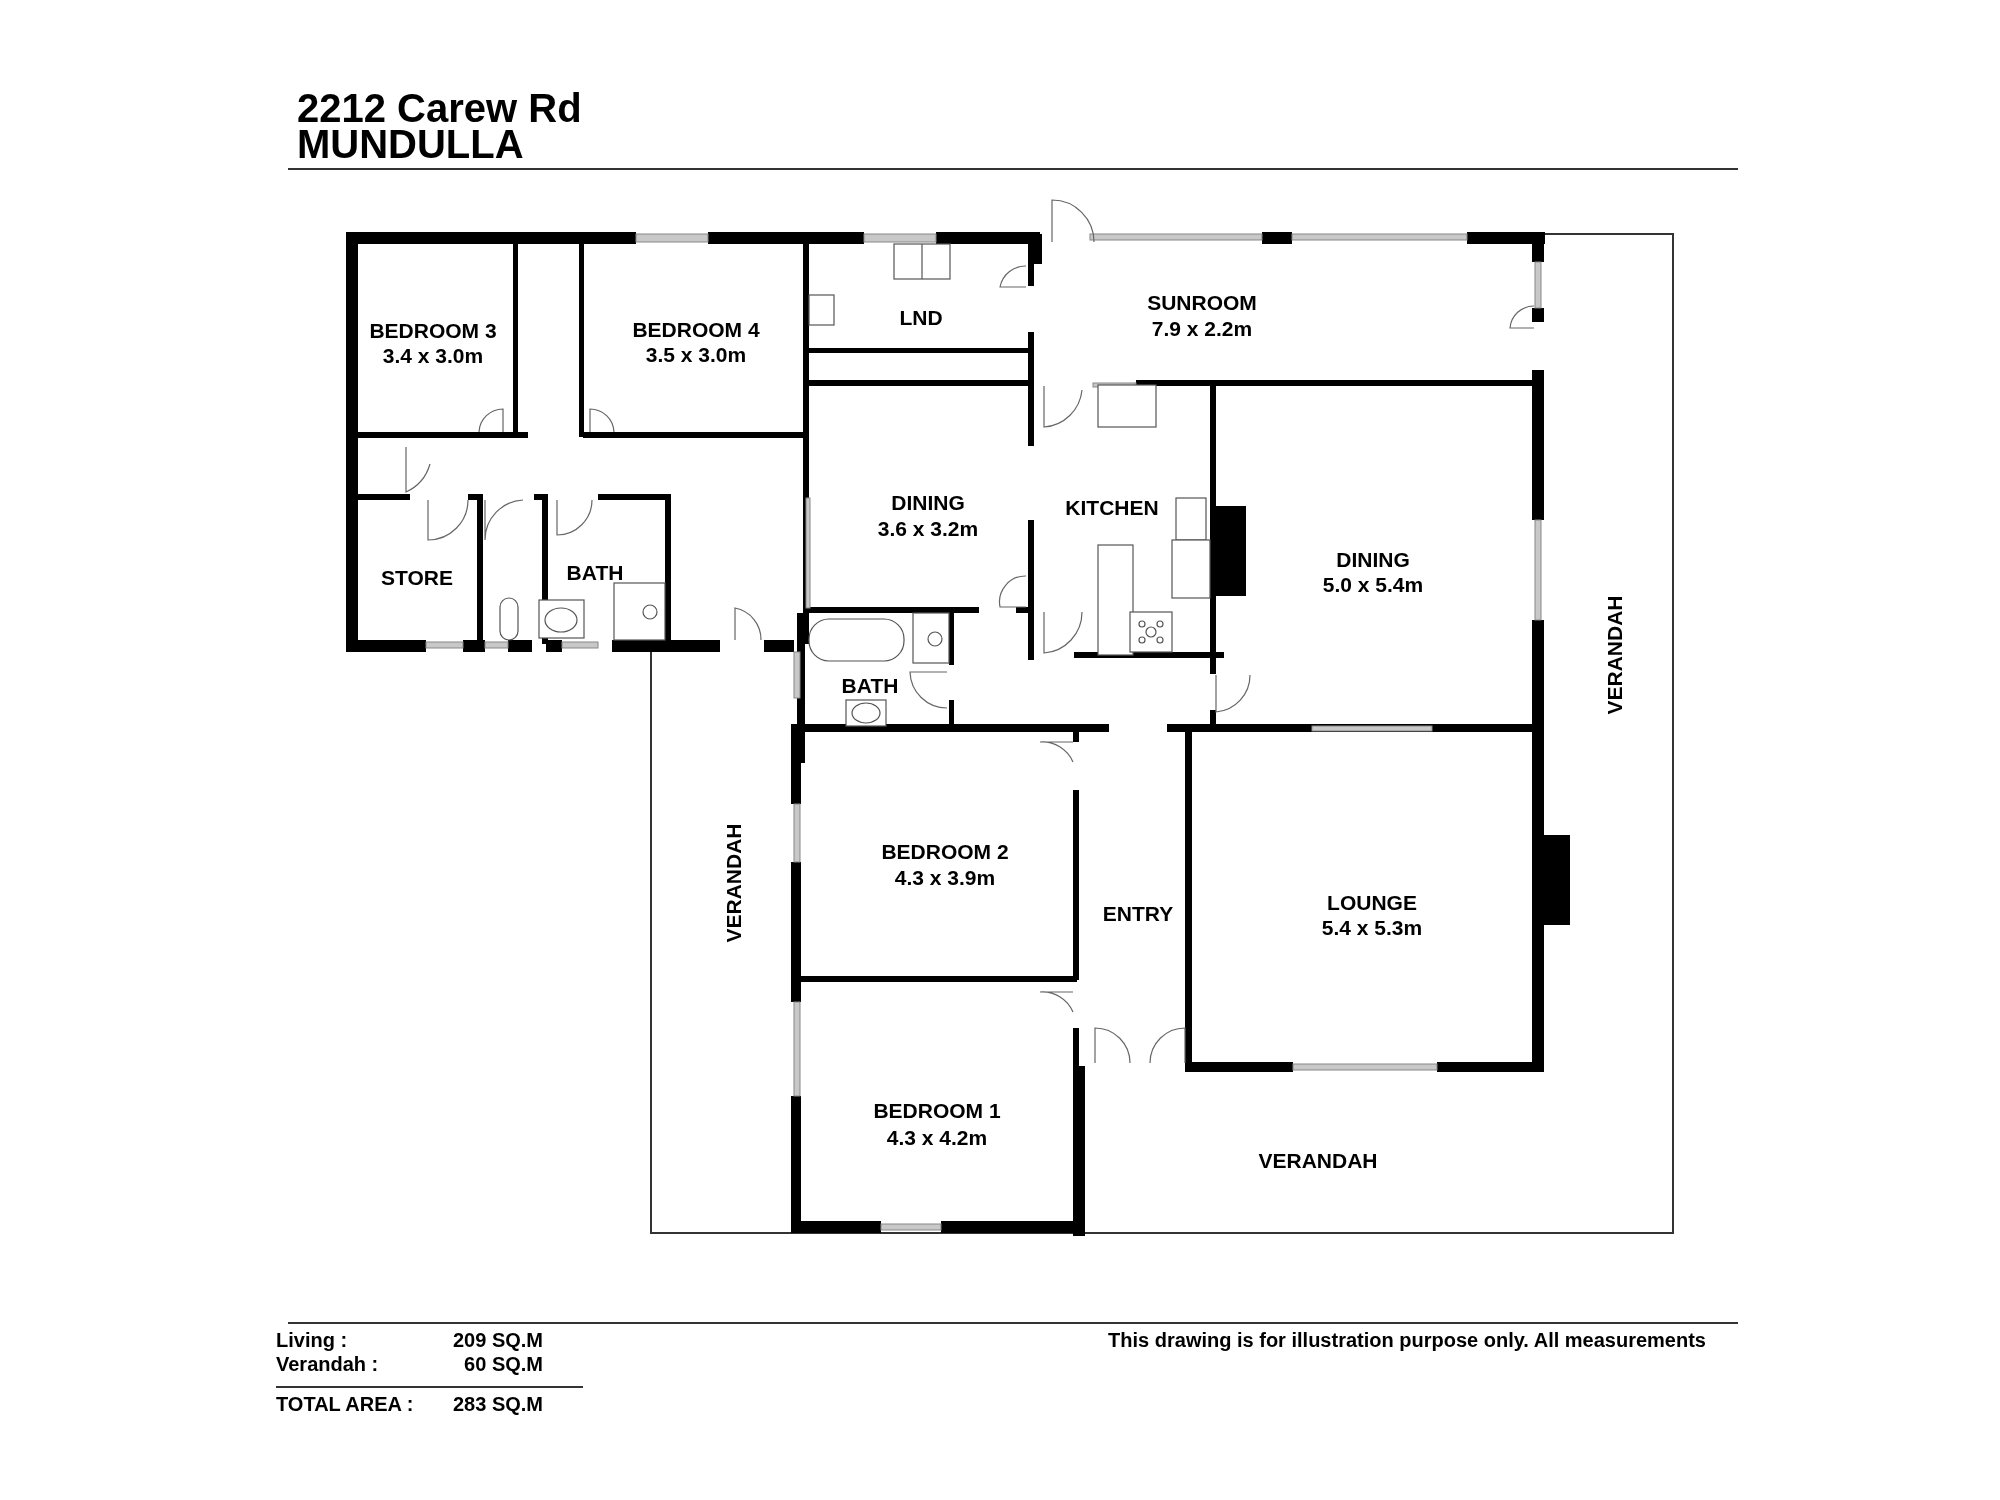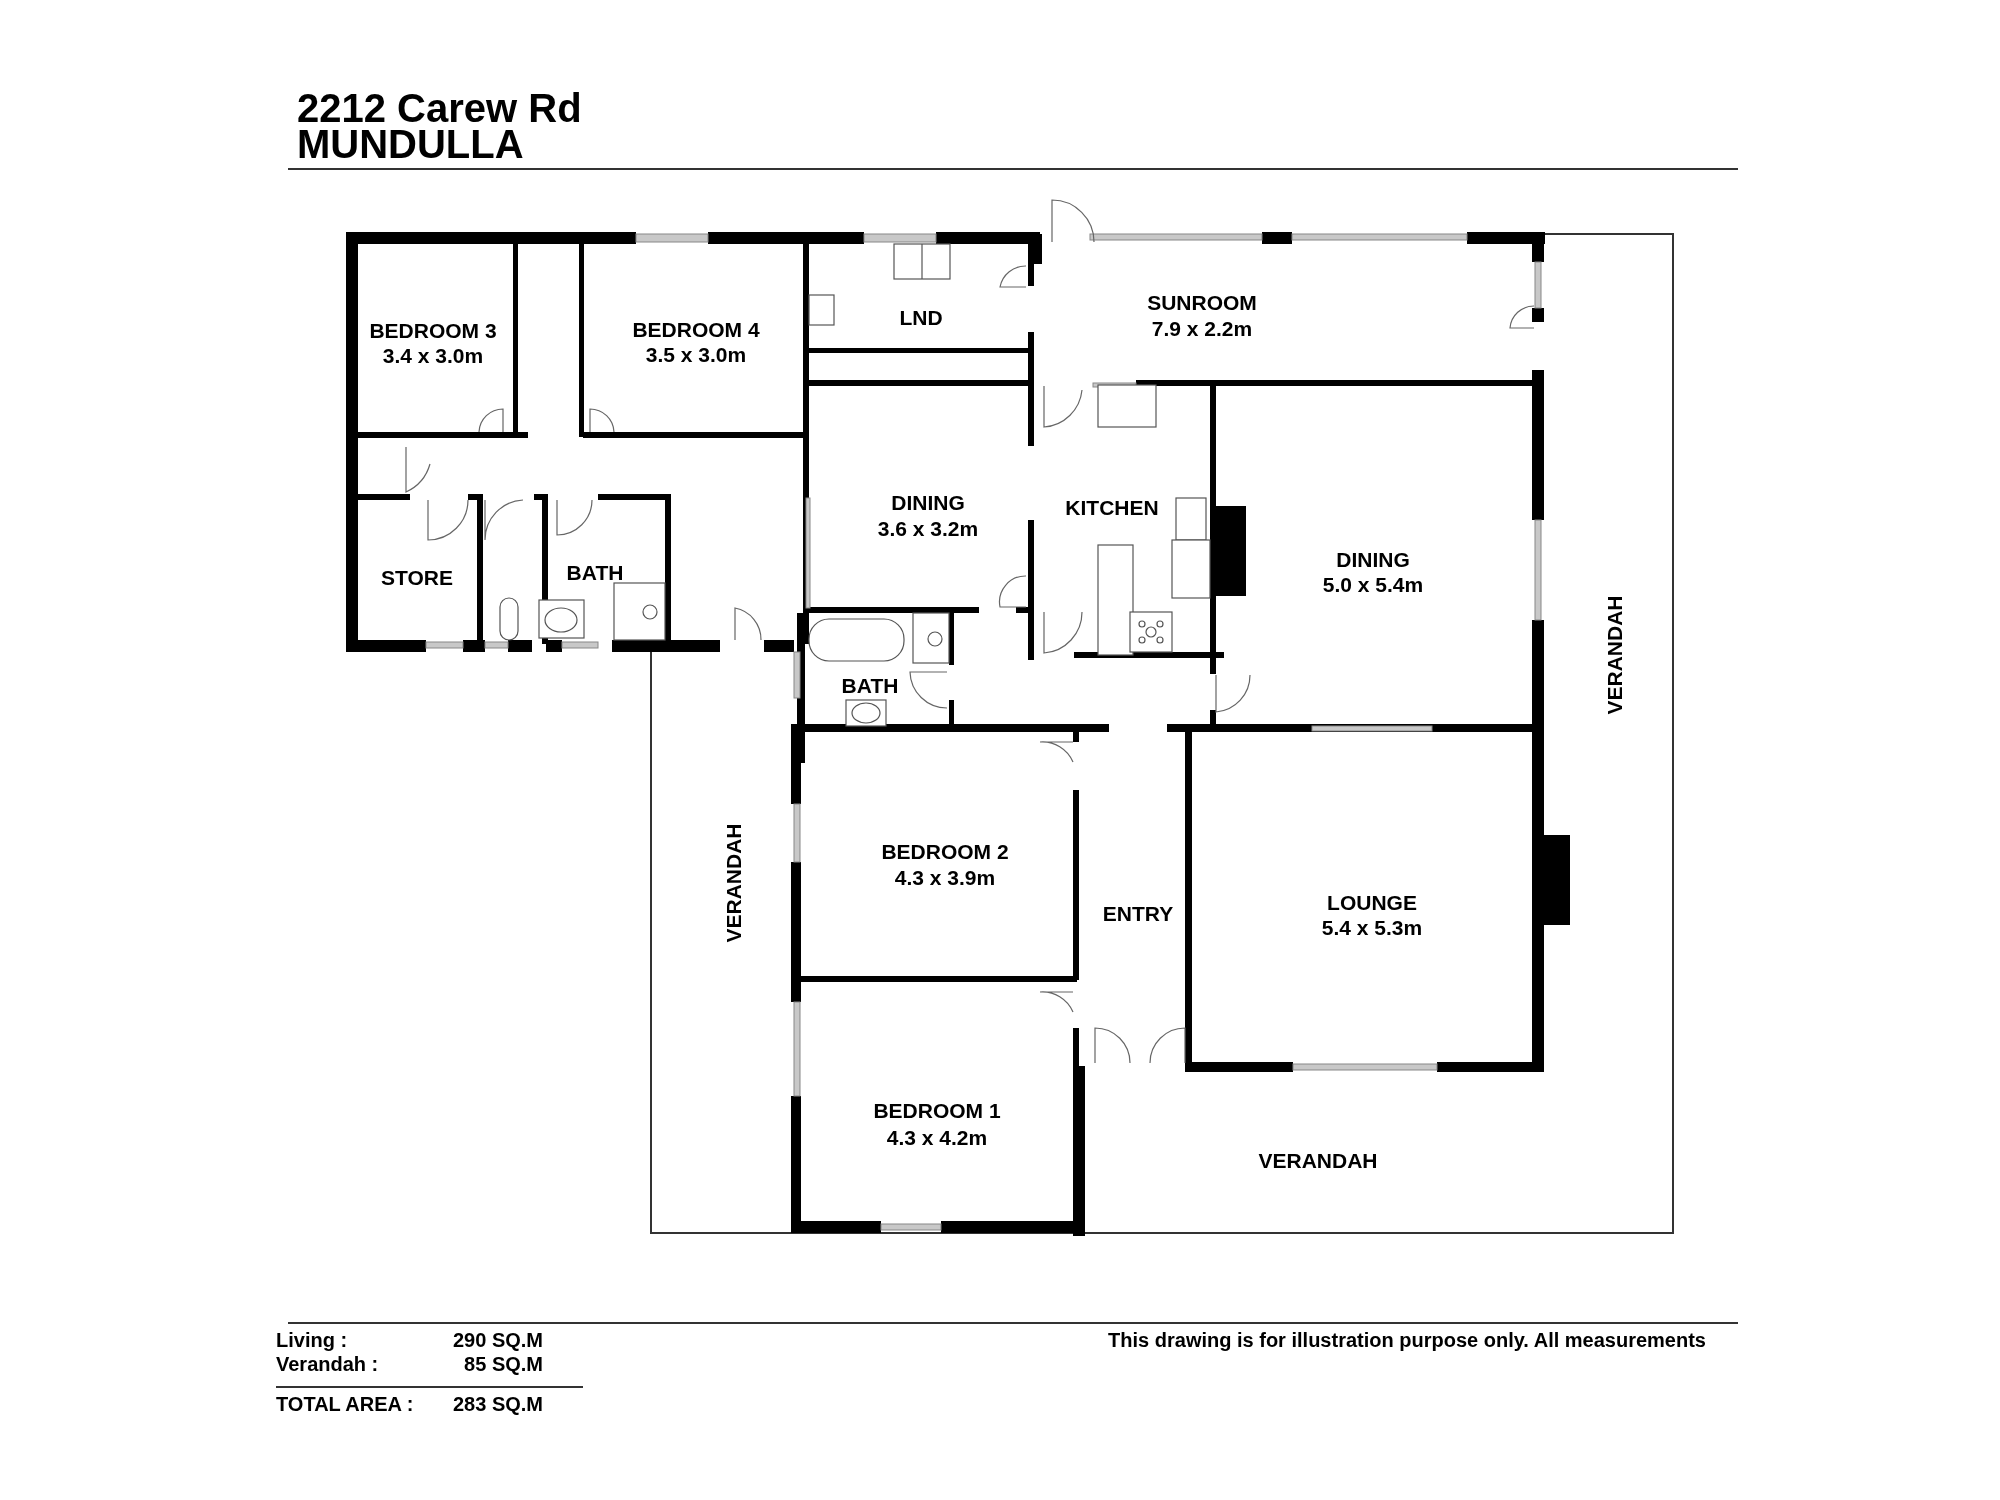--- a/index.html
+++ b/index.html
@@ -225,25 +225,25 @@
     <text class="lbl" x="0" y="0" transform="translate(741,883) rotate(-90)">VERANDAH</text>
     <text class="lbl" x="0" y="0" transform="translate(1622,655) rotate(-90)">VERANDAH</text>
   </g>
 </svg>
 
 <div class="rule" style="left:288px; top:1322px; width:1450px;"></div>
 
 <div class="footer-left">
   <div class="frow">
     <span class="k">Living :</span>
-    <span class="v">290 SQ.M</span>
+    <span class="v">209 SQ.M</span>
   </div>
   <div class="frow">
     <span class="k">Verandah :</span>
-    <span class="v">85 SQ.M</span>
+    <span class="v">60 SQ.M</span>
   </div>
   <div style="width:307px; height:2px; background:#333; margin-top:10px;"></div>
   <div class="frow total" style="margin-top:4px;">
     <span class="k">TOTAL AREA :</span>
     <span class="v">283 SQ.M</span>
   </div>
 </div>
 
 <div class="footer-right">
   <div style="padding-right:14px;">This drawing is for illustration purpose only. All measurements</div>

